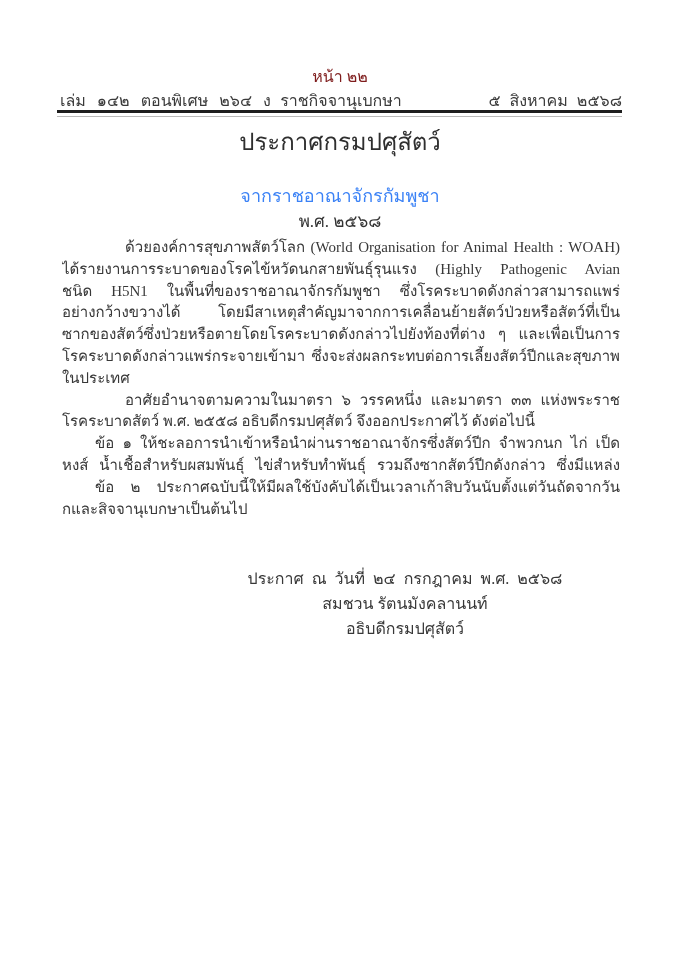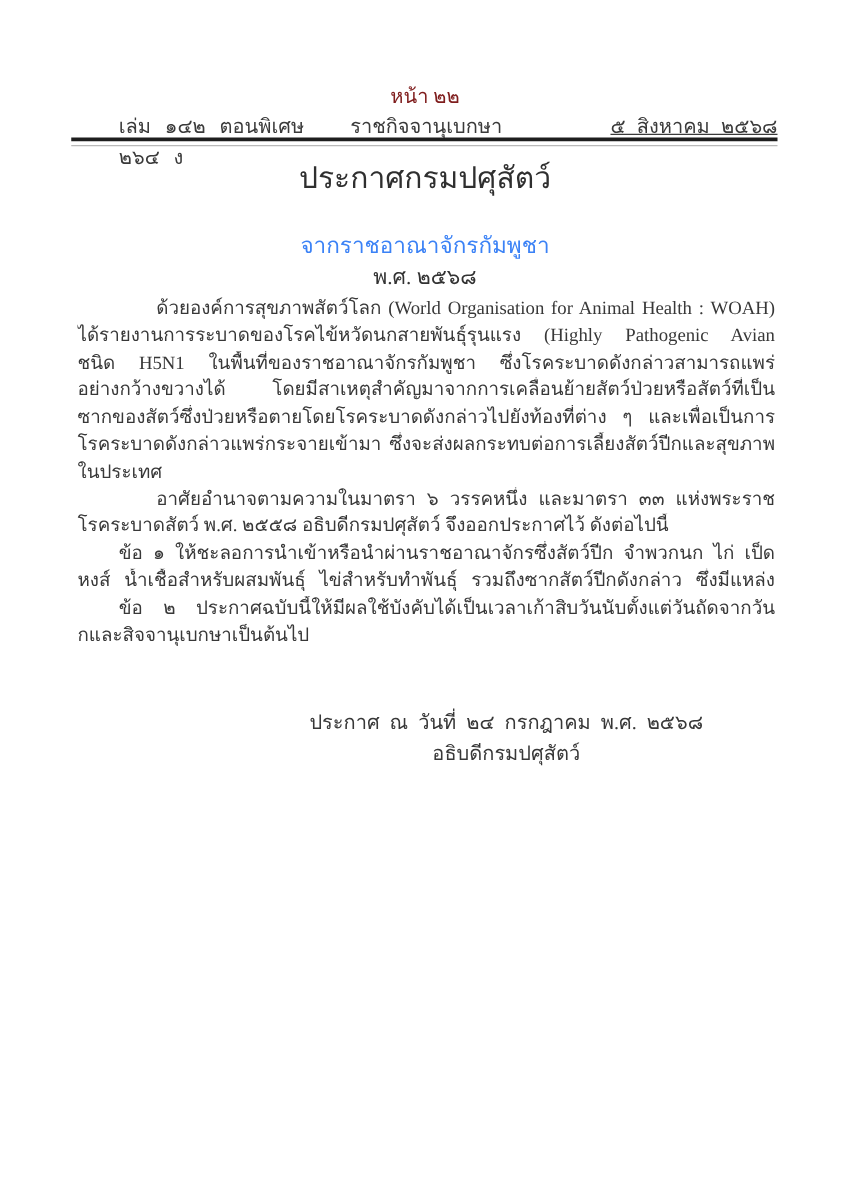--- a/index.html
+++ b/index.html
@@ -33,23 +33,23 @@
     position: absolute;
     top: 88px;
     left: 60px;
     width: 562px;
     display: grid;
     grid-template-columns: 1fr auto 1fr;
     align-items: baseline;
     font-size: 16px;
     color: #3a3a3a;
   }
-  .masthead .left  { text-align: left;  word-spacing: 7px; margin-left: 35px; }
+  .masthead .left  { text-align: left;  word-spacing: 7px; }
   .masthead .mid   { text-align: right; }
-  .masthead .right { text-align: right; word-spacing: 5px; text-decoration: underline; }
+  .masthead .right { text-align: right; word-spacing: 5px; }
 
   .rule-thick {
     position: absolute;
     top: 110px;
     left: 57px;
     width: 565px;
     height: 3px;
     background: #1e1e1e;
   }
   .rule-thin {
@@ -171,16 +171,17 @@
 
     <div class="body-line indent-b">ข้อ ๑ ให้ชะลอการนำเข้าหรือนำผ่านราชอาณาจักรซึ่งสัตว์ปีก จำพวกนก ไก่ เป็ด ห่าน</div>
     <div class="body-line">หงส์ น้ำเชื้อสำหรับผสมพันธุ์ ไข่สำหรับทำพันธุ์ รวมถึงซากสัตว์ปีกดังกล่าว ซึ่งมีแหล่งกำเนิดจาก</div>
 
     <div class="body-line indent-b">ข้อ ๒ ประกาศฉบับนี้ให้มีผลใช้บังคับได้เป็นเวลาเก้าสิบวันนับตั้งแต่วันถัดจากวันประกาศ</div>
     <div class="body-line last">กและสิจจานุเบกษาเป็นต้นไป</div>
   </div>
 
   <div class="signoff">
     <div class="date-line">ประกาศ ณ วันที่ ๒๔ กรกฎาคม พ.ศ. ๒๕๖๘</div>
+    <div>สมชวน รัตนมังคลานนท์</div>
     <div>อธิบดีกรมปศุสัตว์</div>
   </div>
 
 </div>
 
 </body></html>

